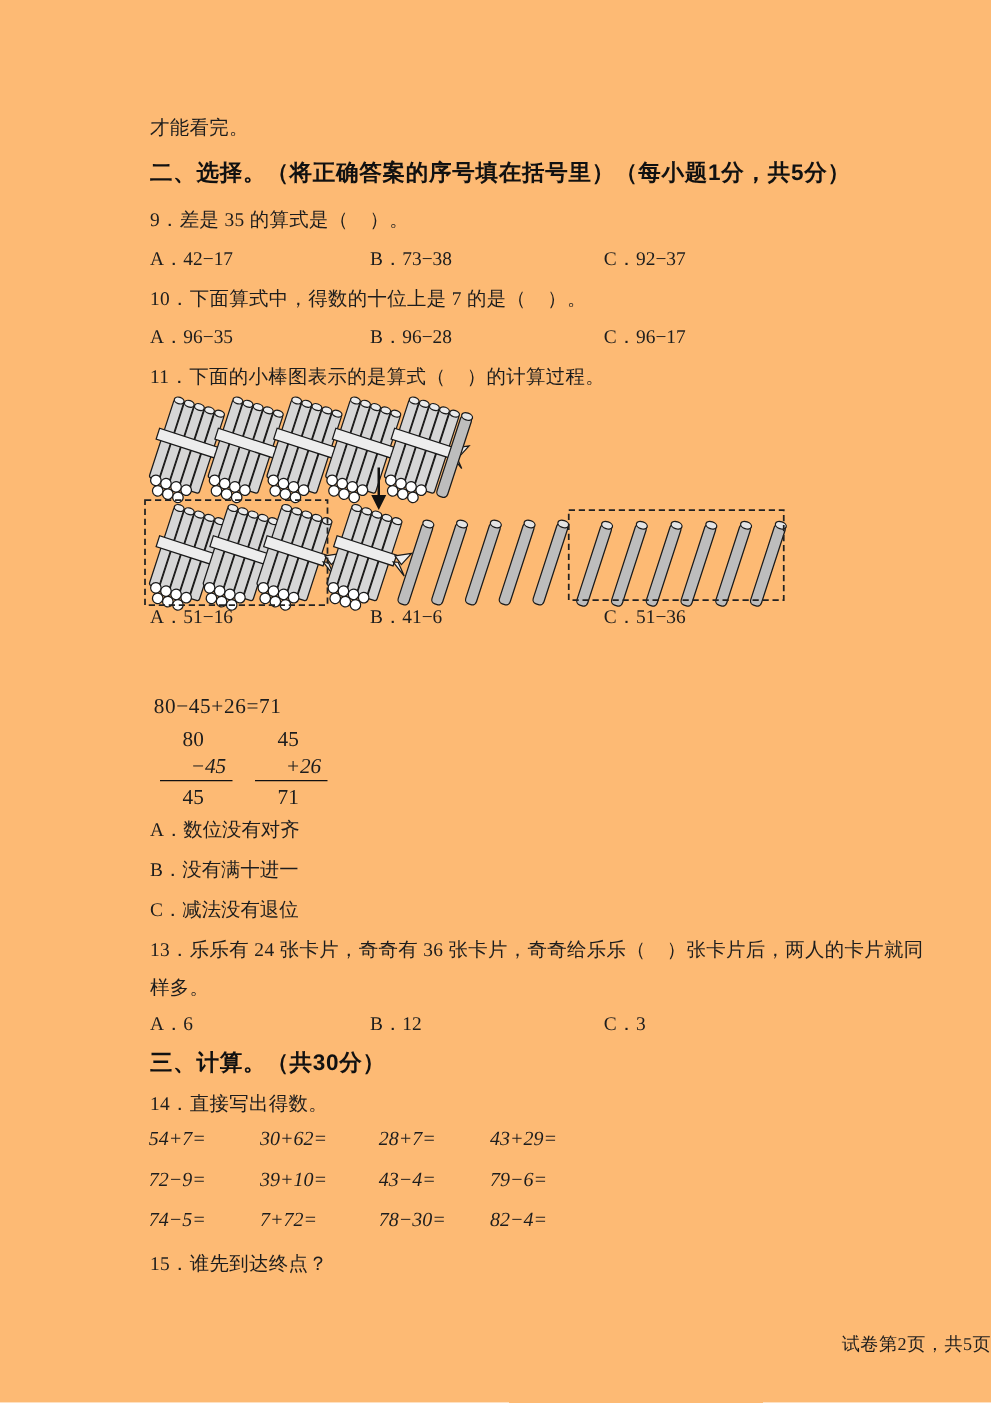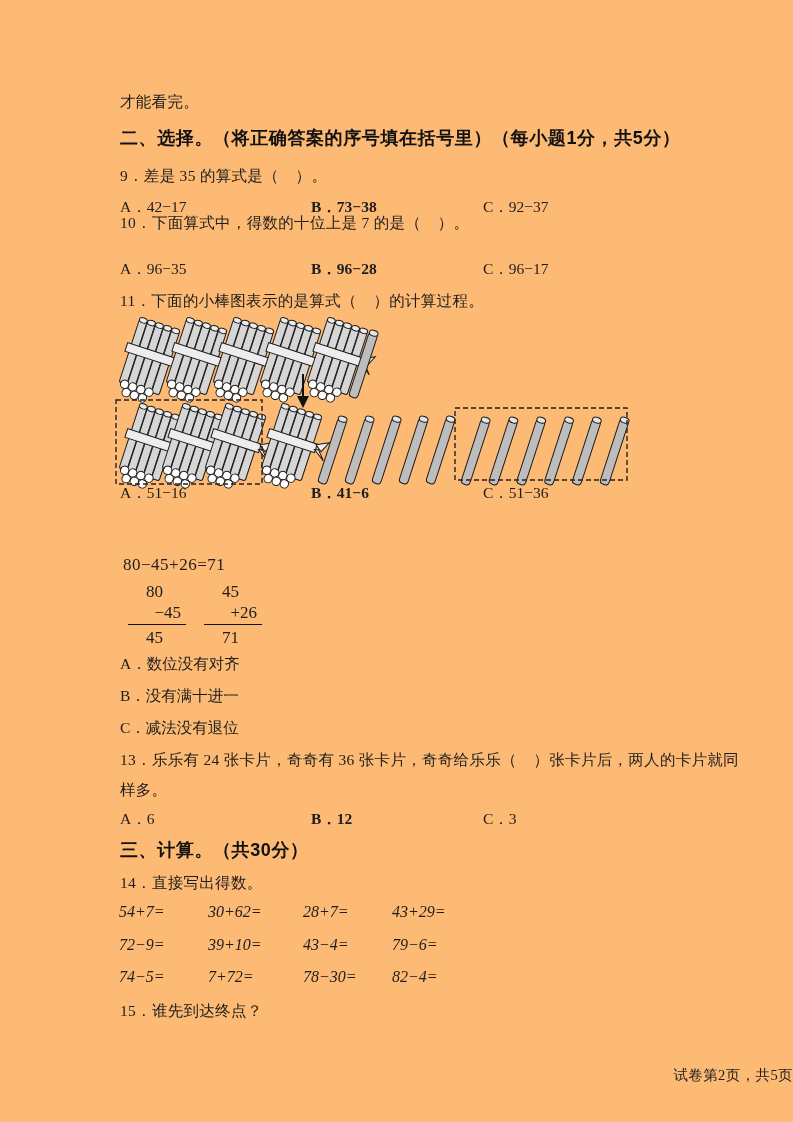--- a/index.html
+++ b/index.html
@@ -13,29 +13,29 @@
   }
   .abs{position:absolute;left:120px;white-space:pre;}
   .stem{font-size:15.5px;letter-spacing:.3px;}
   .heading{
     font-family:"Liberation Sans","DejaVu Sans",sans-serif;
     font-weight:700;font-size:18px;letter-spacing:.6px;color:#111;
   }
   .optrow{position:absolute;left:120px;width:600px;height:20px;font-size:15.5px;}
   .optrow span{position:absolute;top:0;white-space:pre;}
   .optrow .o0{left:0;}
-  .optrow .o1{left:191px;font-weight:bold;}
+  .optrow .o1{left:176px;}
   .optrow .o2{left:363px;}
   .optline{font-size:15.5px;}
   .equation{font-size:17px;letter-spacing:.5px;}
   .vwork{position:absolute;left:128px;top:581px;}
   .vcol{display:inline-block;width:58px;text-align:right;font-size:17px;line-height:21px;vertical-align:top;}
   .vcol + .vcol{margin-left:18px;}
   .vcol .vtop,.vcol .vres{padding-right:5px;text-align:center;}
-  .vcol .vop{border-bottom:1.6px solid #111;padding-bottom:1px;padding-right:5px;}
+  .vcol .vop{border-bottom:1.6px solid #111;padding-bottom:1px;padding-right:5px;font-style:italic;}
   .vcol .vres{padding-top:2px;}
   .calcrow{position:absolute;left:119px;width:560px;height:20px;font-size:16px;}
   .calcrow span{position:absolute;top:0;white-space:pre;font-style:italic;}
   .calcrow .c0{left:0;}
   .calcrow .c1{left:89px;}
   .calcrow .c2{left:184px;}
   .calcrow .c3{left:273px;}
   .footer{position:absolute;left:0;right:0;top:1066px;text-align:right;font-size:14.5px;letter-spacing:.4px;}
   svg.fig{position:absolute;left:110px;top:312px;overflow:visible;}
 </style>
@@ -48,21 +48,21 @@
 
   <div class="abs heading" style="top:126px">二、选择。（将正确答案的序号填在括号里）（每小题1分，共5分）</div>
 
   <div class="abs stem" style="top:166px">9．差是 35 的算式是（    ）。</div>
   <div class="optrow" style="top:197px">
     <span class="o0">A．42−17</span>
     <span class="o1">B．73−38</span>
     <span class="o2">C．92−37</span>
   </div>
 
-  <div class="abs stem" style="top:213px">10．下面算式中，得数的十位上是 7 的是（    ）。</div>
+  <div class="abs stem" style="top:229px">10．下面算式中，得数的十位上是 7 的是（    ）。</div>
   <div class="optrow" style="top:259px">
     <span class="o0">A．96−35</span>
     <span class="o1">B．96−28</span>
     <span class="o2">C．96−17</span>
   </div>
 
   <div class="abs stem" style="top:291px">11．下面的小棒图表示的是算式（    ）的计算过程。</div>
 
   <svg class="fig" width="535" height="178" viewBox="0 0 535 178">
     <defs>

